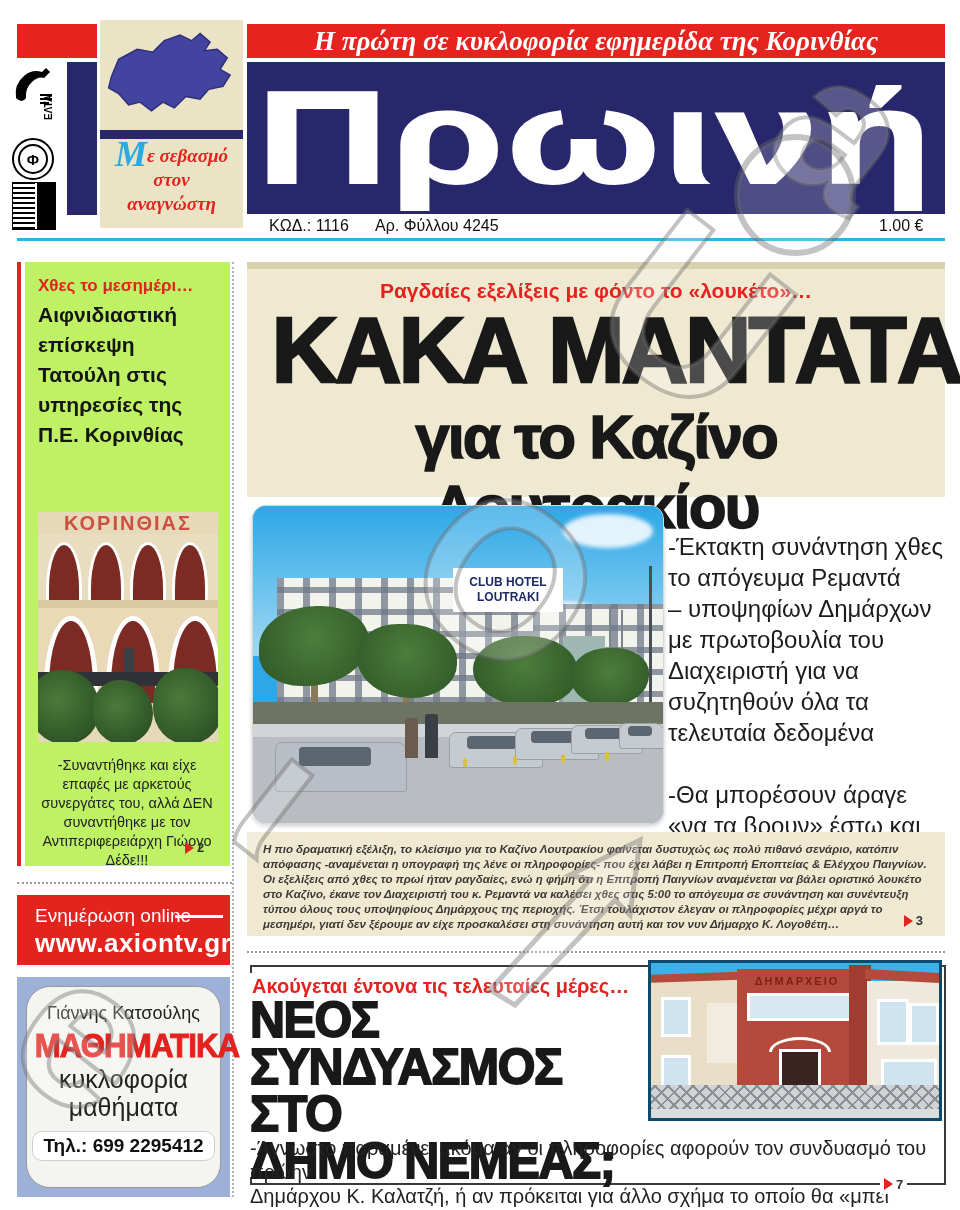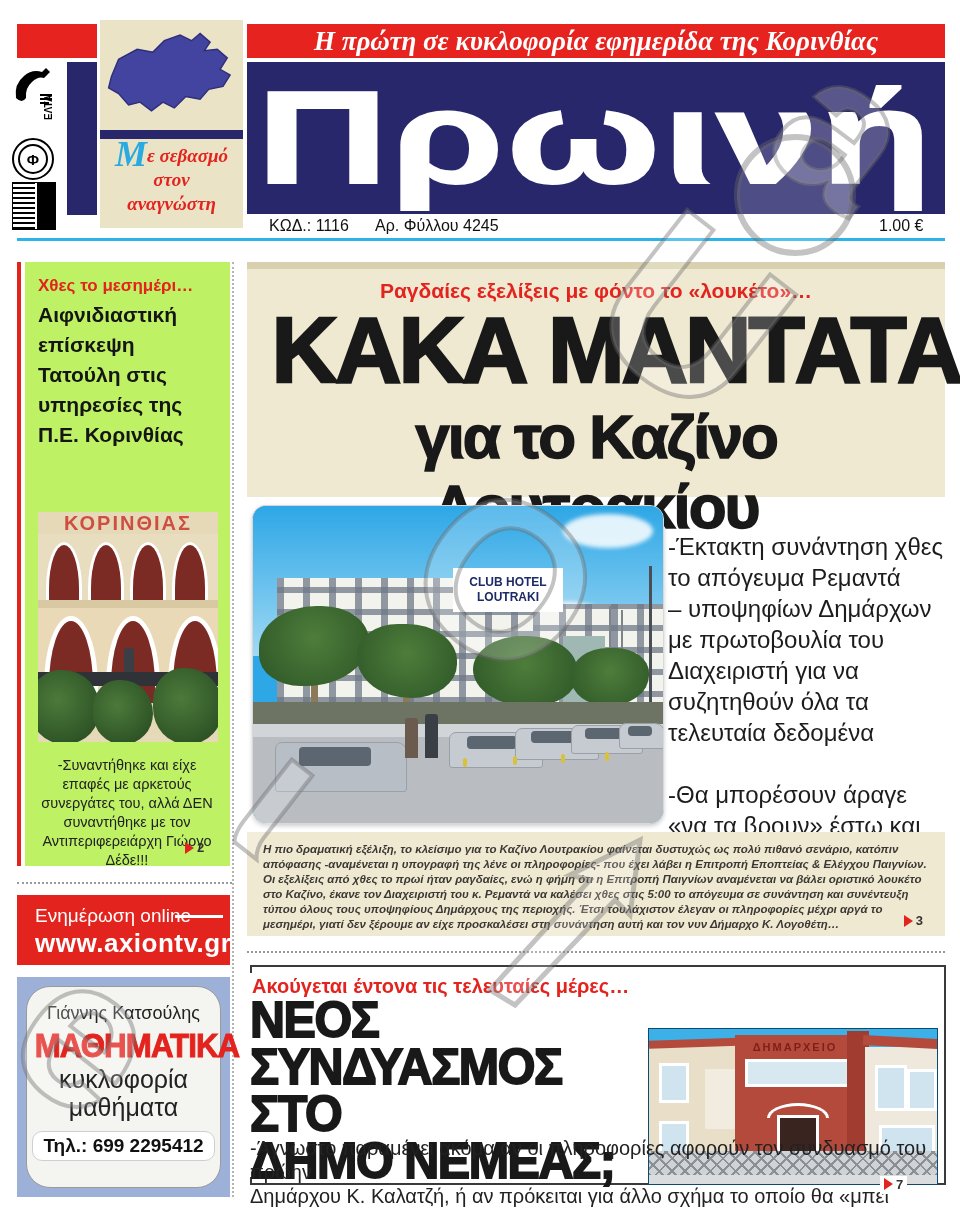--- a/index.html
+++ b/index.html
@@ -82,21 +82,21 @@
 
   
   .rule{background:#3a3a3a;}
   .b-top-rule{left:250px;top:965px;width:696px;height:2px;}
   .b-right-rule{left:944px;top:965px;width:2px;height:220px;}
   .b-bottom-rule{left:250px;top:1183px;width:696px;height:2px;}
   .tick{width:2px;height:8px;background:#3a3a3a;}
   .bottom-kicker{left:252px;top:975px;font-size:20px;font-weight:bold;color:#e3231e;}
   .bottom-headline{left:250px;top:997px;width:400px;font-size:50px;line-height:47px;font-weight:bold;
                    letter-spacing:-1.5px;color:#191919;-webkit-text-stroke:1.8px #191919;transform:scaleX(.97);transform-origin:left top;}
-  .townhall-photo{left:648px;top:1028px;width:288px;height:155px;overflow:hidden;border:1px solid #0c4a6e;background:#3db0e8;}
+  .townhall-photo{left:648px;top:960px;width:288px;height:155px;overflow:hidden;border:3px solid #0c4a6e;background:#3db0e8;}
   .bottom-summary{left:250px;top:1136px;width:692px;font-size:20px;line-height:24px;color:#222;white-space:pre-line;}
   .marker{display:inline-flex;align-items:center;gap:3px;}
   .marker .tri{width:0;height:0;border-left:9px solid #e3231e;border-top:6px solid transparent;border-bottom:6px solid transparent;}
   .marker .num{font-size:13px;font-weight:bold;color:#333;}
   .marker-abs{position:absolute;}
 
   
   .sky{position:absolute;left:0;top:0;right:0;background:linear-gradient(#2ea7e6,#9fd9f4);}
   .cloud{position:absolute;background:rgba(255,255,255,.85);border-radius:50%;filter:blur(2px);}
   .bldg{position:absolute;background:#f3f3ee;}

